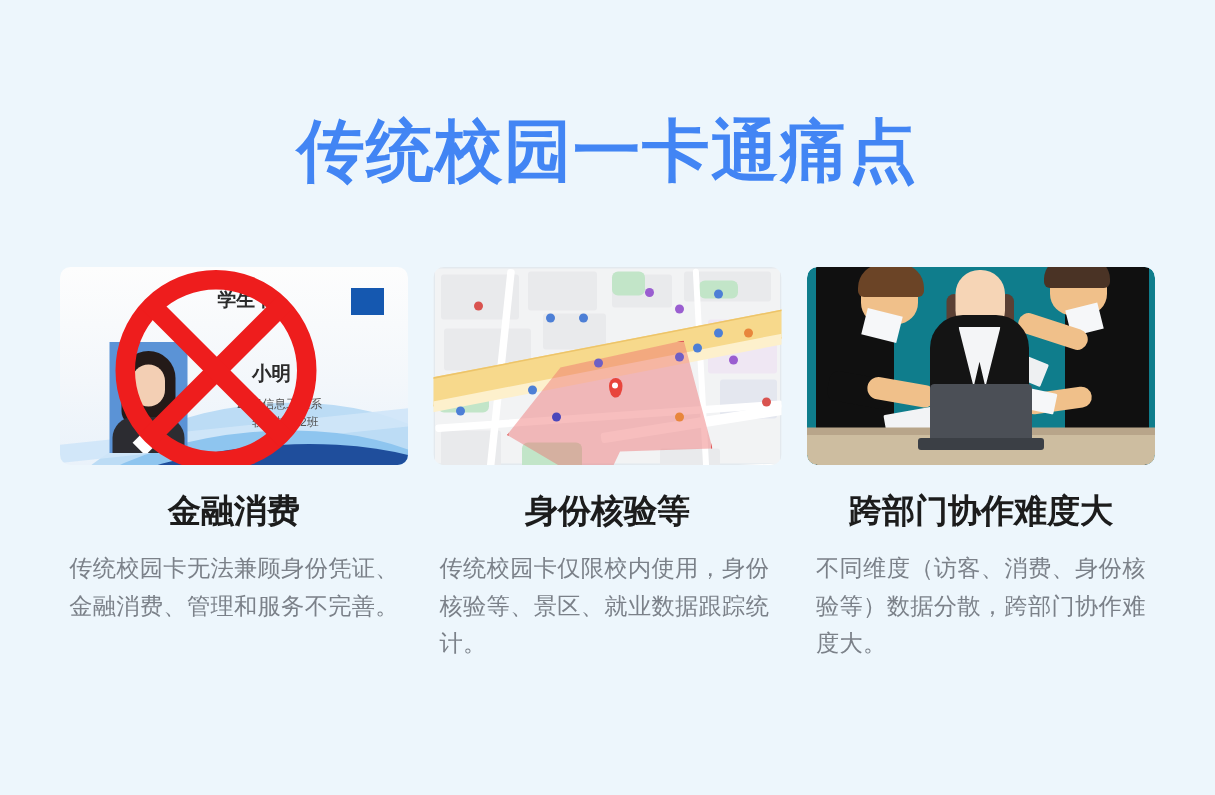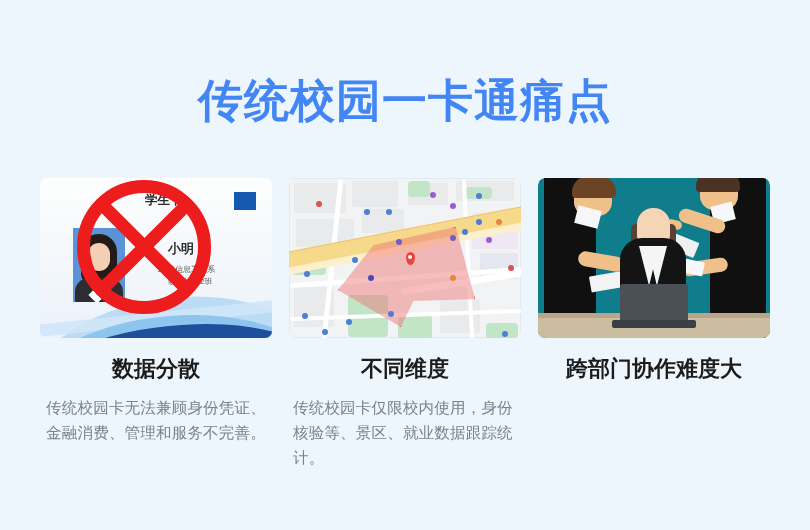--- a/index.html
+++ b/index.html
@@ -46,21 +46,21 @@
     justify-content: space-between;
     align-items: flex-start;
   }
   .col {
     width: 232px;
     position: relative;
   }
   .media {
     position: relative;
     width: 232px;
-    height: 160px;
+    height: 132px;
     border-radius: 7px;
     overflow: hidden;
   }
   .card-heading {
     margin-top: 17px;
     text-align: center;
     font-size: 22px;
     line-height: 28px;
     font-weight: bold;
     color: #1c1c1c;
@@ -347,21 +347,21 @@
           </div>
           <div class="label-name">小明</div>
           <div class="label-dept">23级信息工程系</div>
           <div class="label-dept" style="top:98px;left:128px;">软件技术2班</div>
         </div>
         <div class="no-sign">
           <div class="bar a"></div>
           <div class="bar b"></div>
         </div>
       </div>
-      <div class="card-heading">数据分散</div>
+      <div class="card-heading">金融消费</div>
       <div class="card-body">传统校园卡无法兼顾身份凭证、金融消费、管理和服务不完善。</div>
     </div>
 
     <div class="col col-2">
       <div class="media">
         <div class="map">
           <div class="block" style="left:4px;top:4px;width:52px;height:30px;"></div>
           <div class="block" style="left:62px;top:2px;width:46px;height:26px;"></div>
           <div class="block" style="left:118px;top:4px;width:40px;height:22px;"></div>
           <div class="block" style="left:166px;top:2px;width:58px;height:20px;"></div>
@@ -408,21 +408,21 @@
           <div class="dot" style="left:12px;top:134px;background:#4d7fd6;"></div>
           <div class="dot" style="left:32px;top:150px;background:#4d7fd6;"></div>
           <div class="dot" style="left:56px;top:140px;background:#4d7fd6;"></div>
           <div class="dot" style="left:98px;top:132px;background:#4d7fd6;"></div>
           <div class="dot" style="left:160px;top:96px;background:#e8863c;"></div>
           <div class="dot" style="left:212px;top:152px;background:#4d7fd6;"></div>
           <div class="dot" style="left:218px;top:86px;background:#d9534f;"></div>
           <div class="dot" style="left:26px;top:22px;background:#d9534f;"></div>
         </div>
       </div>
-      <div class="card-heading">不同维度</div>
+      <div class="card-heading">身份核验等</div>
       <div class="card-body">传统校园卡仅限校内使用，身份核验等、景区、就业数据跟踪统计。</div>
     </div>
 
     <div class="col col-3">
       <div class="media">
         <div class="office">
           <div class="p-left-body"></div>
           <div class="p-left-head"></div>
           <div class="p-left-hair"></div>
           <div class="p-left-collar"></div>
@@ -448,16 +448,17 @@
           <div class="w-body"></div>
           <div class="w-shirt"></div>
 
           <div class="desk"></div>
           <div class="desk-edge"></div>
           <div class="laptop-screen"></div>
           <div class="laptop-base"></div>
         </div>
       </div>
       <div class="card-heading">跨部门协作难度大</div>
+      <div class="card-body">不同维度（访客、消费、身份核验等）数据分散，跨部门协作难度大。</div>
     </div>
 
   </div>
 </div>
 
 </body></html>

